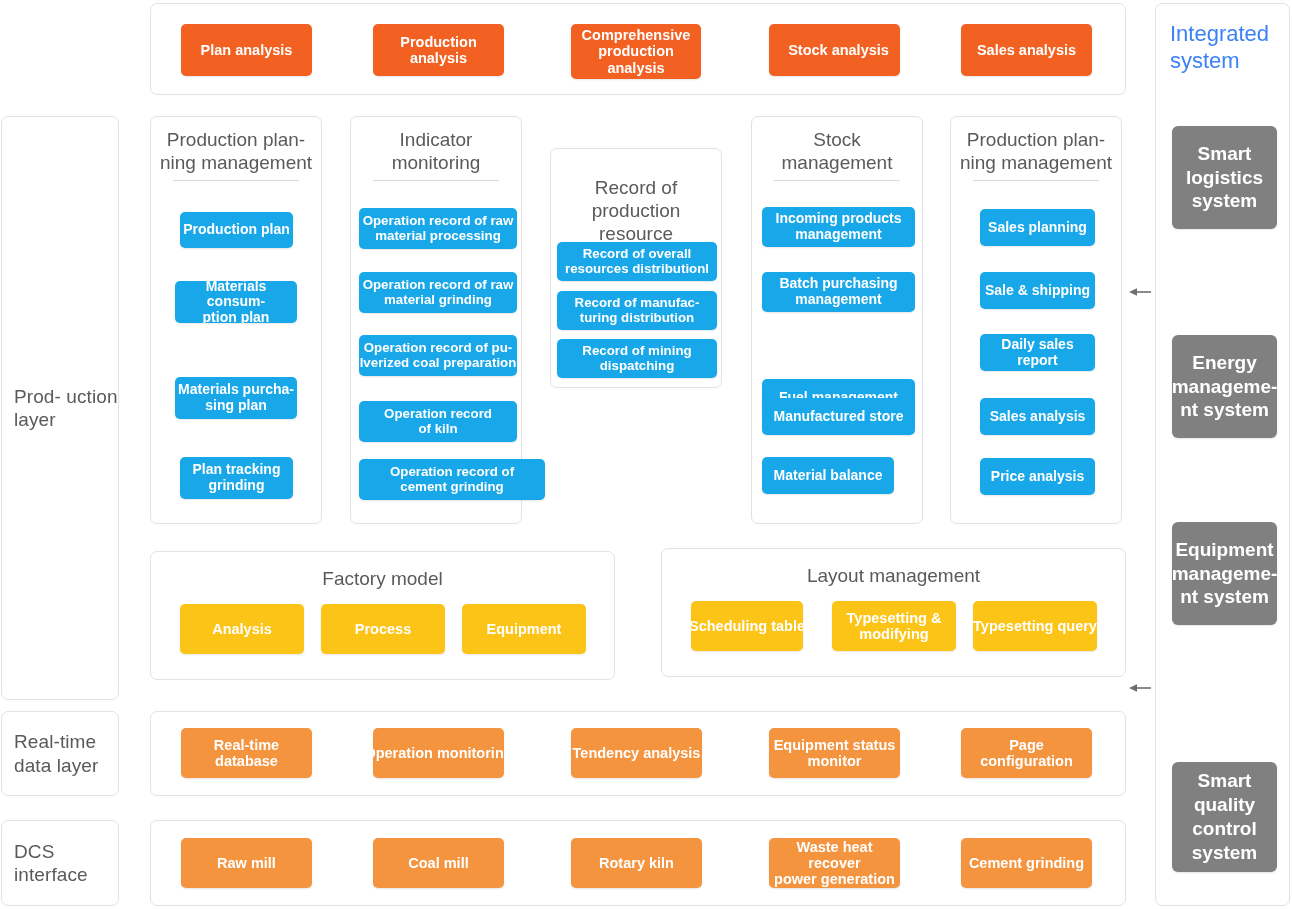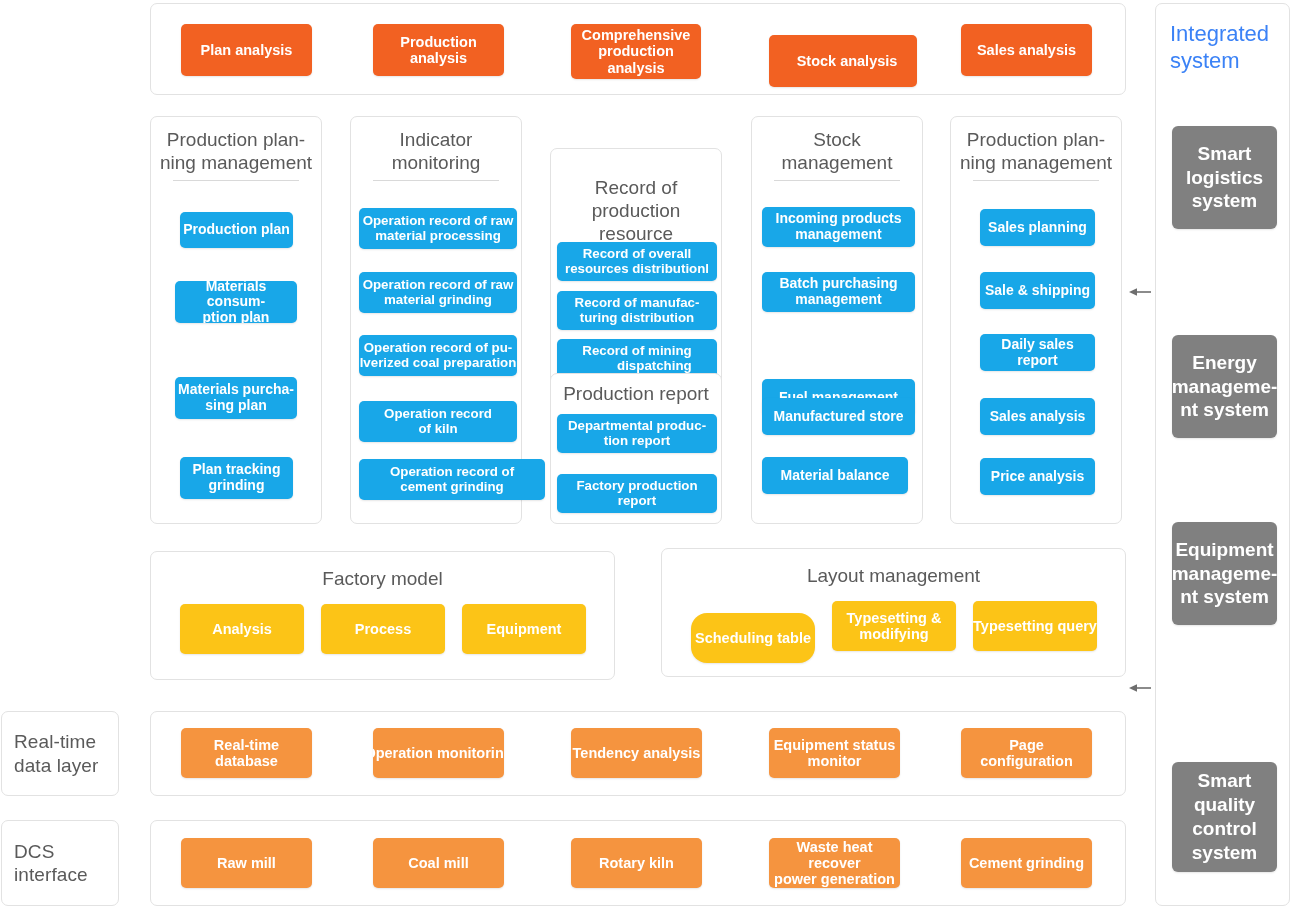--- a/index.html
+++ b/index.html
@@ -75,37 +75,42 @@
   }
 
   .arrow{position:absolute;}
 </style>
 </head>
 <body>
 
 <div class="canvas">
 
 
+  <div class="panel layer-label" style="left:1px;top:116px;width:118px;height:584px;">
+    <span>Prod-
+uction
+layer</span>
+  </div>
 
   <div class="panel layer-label" style="left:1px;top:711px;width:118px;height:85px;">
     <span>Real-time
 data layer</span>
   </div>
 
   <div class="panel layer-label" style="left:1px;top:820px;width:118px;height:86px;">
     <span>DCS
 interface</span>
   </div>
 
   <div class="panel" style="left:150px;top:3px;width:976px;height:92px;">
     <div class="chip red" style="left:30px;top:20px;width:131px;height:52px;">Plan analysis</div>
     <div class="chip red" style="left:222px;top:20px;width:131px;height:52px;">Production analysis</div>
     <div class="chip red" style="left:420px;top:20px;width:130px;height:55px;">Comprehensive
 production analysis</div>
-    <div class="chip red" style="left:618px;top:31px;width:148px;height:52px;padding-left:8px;">Stock analysis</div>
+    <div class="chip red" style="left:618px;top:20px;width:131px;height:52px;padding-left:8px;">Stock analysis</div>
     <div class="chip red" style="left:810px;top:20px;width:131px;height:52px;">Sales analysis</div>
   </div>
 
   <div class="panel" style="left:150px;top:116px;width:172px;height:408px;">
     <div class="grp-title">Production plan-
 ning management</div>
     <div class="grp-rule"></div>
     <div class="chip blue" style="left:29px;top:95px;width:113px;height:36px;">Production plan</div>
     <div class="chip blue" style="left:24px;top:164px;width:122px;height:42px;">Materials consum-
 ption plan</div>
@@ -132,43 +137,36 @@
   </div>
 
   <div class="panel" style="left:550px;top:116px;width:172px;height:240px;margin-top:32px;">
     <div class="grp-title" style="padding-top:28px;">Record of production
 resource distribution</div>
     <div class="grp-rule"></div>
     <div class="chip blue" style="left:6px;top:93px;width:160px;height:39px;font-size:13.3px;">Record of overall
 resources distributionl</div>
     <div class="chip blue" style="left:6px;top:142px;width:160px;height:39px;font-size:13.3px;">Record of manufac-
 turing distribution</div>
-    <div class="chip blue" style="left:6px;top:190px;width:160px;height:39px;font-size:13.3px;text-align:right;">Record of mining
+    <div class="chip blue" style="left:6px;top:190px;width:160px;height:39px;font-size:13.3px;">Record of mining
 dispatching</div>
   </div>
 
-  <div class="panel" style="left:550px;top:373px;width:172px;height:151px;">
-    <div class="grp-title" style="padding-top:9px;">Production report</div>
-    <div class="chip blue" style="left:6px;top:40px;width:160px;height:39px;font-size:13.3px;">Departmental produc-
-tion report</div>
-    <div class="chip blue" style="left:6px;top:100px;width:160px;height:39px;font-size:13.3px;">Factory production
-report</div>
-  </div>
 
   <div class="panel" style="left:751px;top:116px;width:172px;height:408px;">
     <div class="grp-title">Stock
 management</div>
     <div class="grp-rule"></div>
     <div class="chip blue" style="left:10px;top:90px;width:153px;height:40px;">Incoming products
 management</div>
     <div class="chip blue" style="left:10px;top:155px;width:153px;height:40px;">Batch purchasing
 management</div>
     <div class="chip blue" style="left:10px;top:218px;width:153px;height:37px;margin-top:44px;">Fuel management</div>
     <div class="chip blue" style="left:10px;top:281px;width:153px;height:37px;">Manufactured store</div>
-    <div class="chip blue" style="left:10px;top:340px;width:146px;height:37px;text-align:center;">Material balance</div>
+    <div class="chip blue" style="left:10px;top:340px;width:132px;height:37px;text-align:center;">Material balance</div>
   </div>
 
   <div class="panel" style="left:950px;top:116px;width:172px;height:408px;">
     <div class="grp-title">Production plan-
 ning management</div>
     <div class="grp-rule"></div>
     <div class="chip blue" style="left:29px;top:92px;width:115px;height:37px;">Sales planning</div>
     <div class="chip blue" style="left:29px;top:155px;width:115px;height:37px;">Sale &amp; shipping</div>
     <div class="chip blue" style="left:29px;top:217px;width:115px;height:37px;">Daily sales report</div>
     <div class="chip blue" style="left:29px;top:281px;width:115px;height:37px;">Sales analysis</div>
@@ -177,21 +175,21 @@
 
   <div class="panel" style="left:150px;top:551px;width:465px;height:129px;">
     <div class="grp-title" style="padding-top:16px;">Factory model</div>
     <div class="chip yellow" style="left:29px;top:52px;width:124px;height:50px;">Analysis</div>
     <div class="chip yellow" style="left:170px;top:52px;width:124px;height:50px;">Process</div>
     <div class="chip yellow" style="left:311px;top:52px;width:124px;height:50px;">Equipment</div>
   </div>
 
   <div class="panel" style="left:661px;top:548px;width:465px;height:129px;">
     <div class="grp-title" style="padding-top:16px;">Layout management</div>
-    <div class="chip yellow clip" style="left:29px;top:64px;width:124px;height:50px;border-radius:16px;">Scheduling table</div>
+    <div class="chip yellow clip" style="left:29px;top:52px;width:112px;height:50px;">Scheduling table</div>
     <div class="chip yellow" style="left:170px;top:52px;width:124px;height:50px;white-space:pre-line;">Typesetting &amp;
 modifying</div>
     <div class="chip yellow clip" style="left:311px;top:52px;width:124px;height:50px;">Typesetting query</div>
   </div>
 
   <div class="panel" style="left:150px;top:711px;width:976px;height:85px;">
     <div class="chip orange" style="left:30px;top:16px;width:131px;height:50px;">Real-time database</div>
     <div class="chip orange clip" style="left:222px;top:16px;width:131px;height:50px;">Operation monitoring</div>
     <div class="chip orange" style="left:420px;top:16px;width:131px;height:50px;">Tendency analysis</div>
     <div class="chip orange" style="left:618px;top:16px;width:131px;height:50px;">Equipment status

